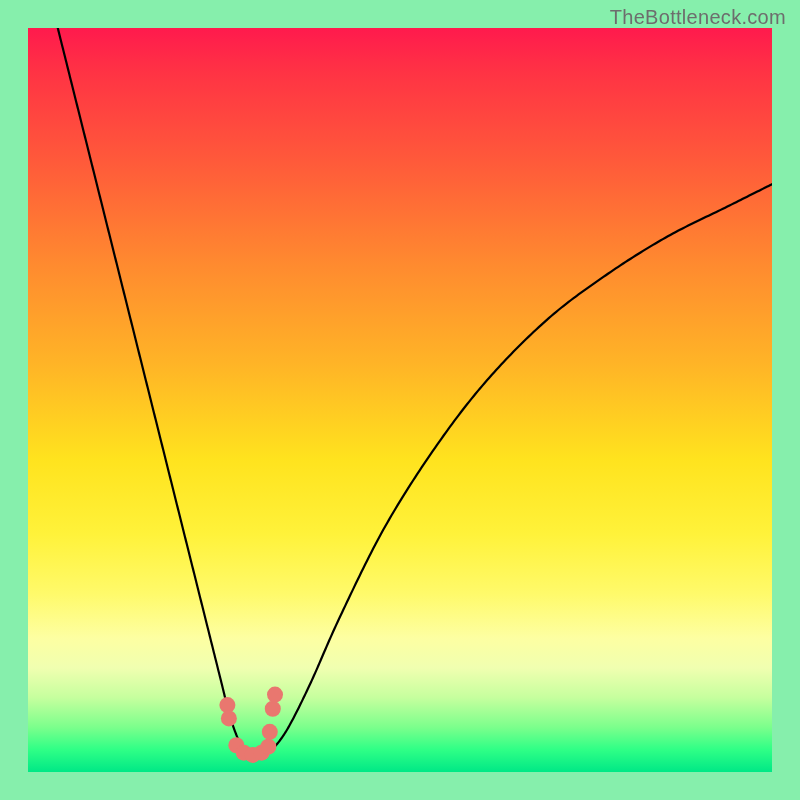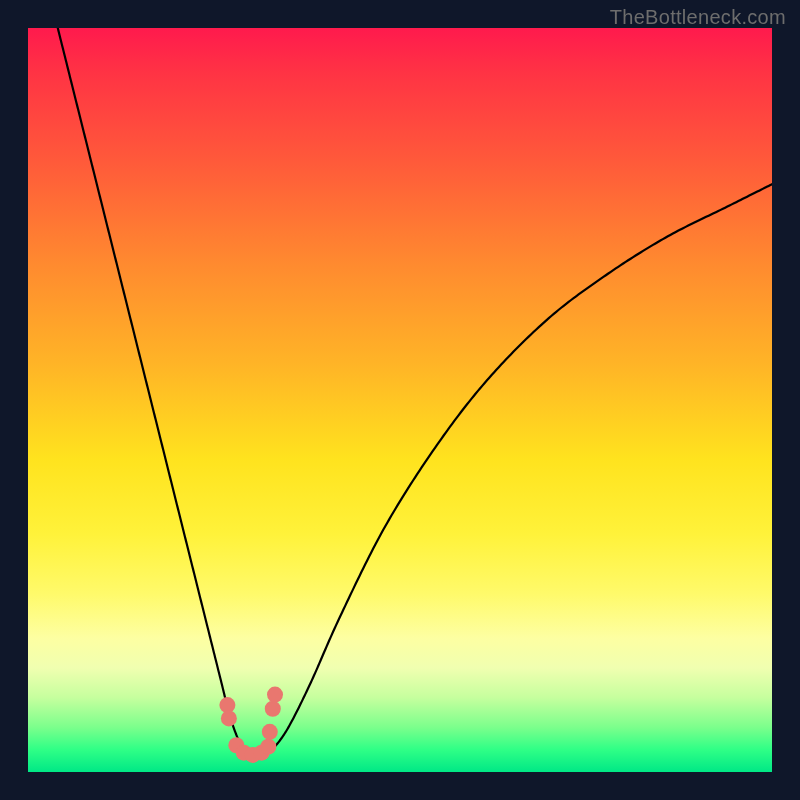--- a/index.html
+++ b/index.html
@@ -7,21 +7,21 @@
     padding: 0;
     width: 800px;
     height: 800px;
     background: #000;
     overflow: hidden;
     font-family: Arial, Helvetica, sans-serif;
   }
   .frame {
     position: absolute;
     inset: 0;
-    background: #0f172a;
+    background: #86efac;
     text-decoration: underline;
   }
   .plot-area {
     position: absolute;
     left: 28px;
     top: 28px;
     width: 744px;
     height: 744px;
     overflow: hidden;
   }

